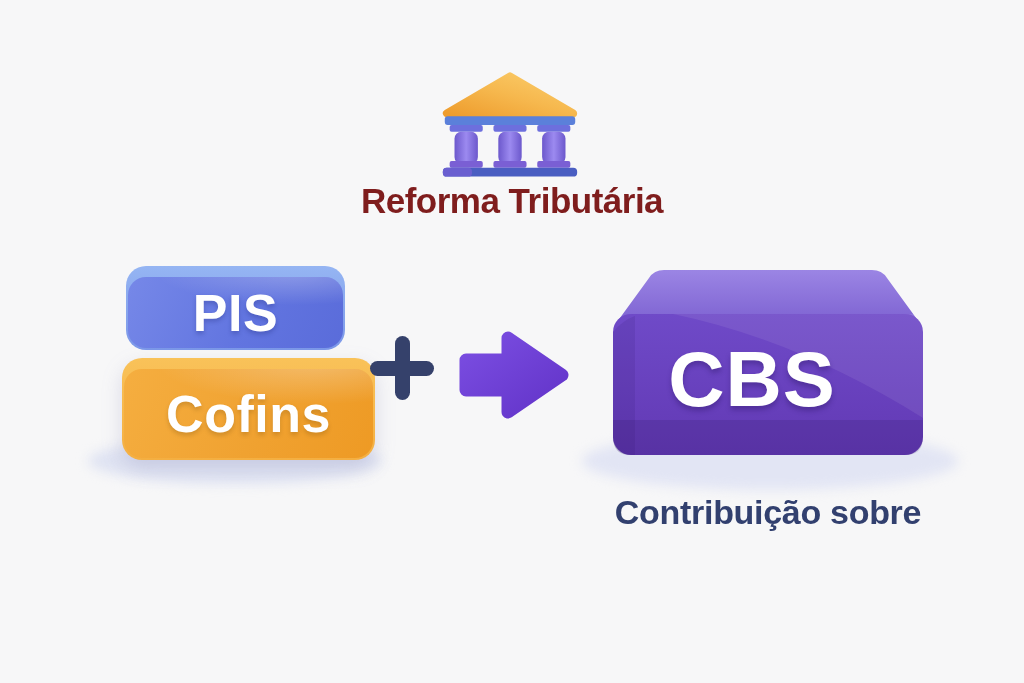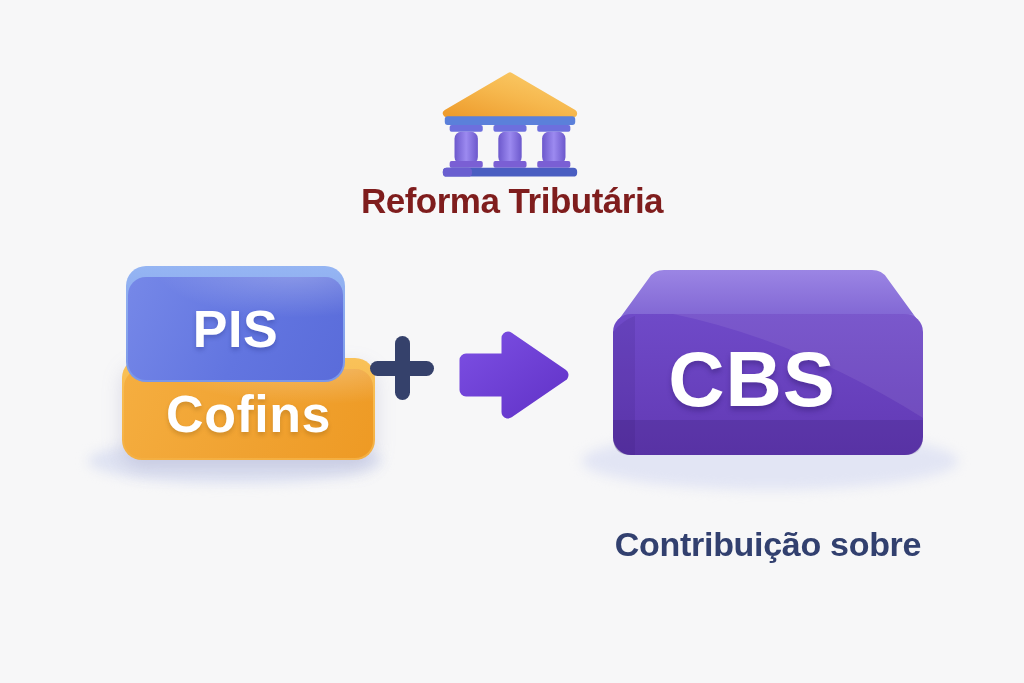--- a/index.html
+++ b/index.html
@@ -22,21 +22,21 @@
   .block .back  { position:absolute; inset:0; border-radius:20px; }
   .block .face  {
     position:absolute; left:2px; right:2px; top:11px; bottom:2px;
     border-radius:18px; display:flex; align-items:center; justify-content:center;
     overflow:hidden;
   }
   .block .face::after{
     content:""; position:absolute; inset:0;
     background:radial-gradient(ellipse 120% 90% at 78% -10%, rgba(255,255,255,.30), rgba(255,255,255,0) 55%);
   }
-  .block-pis  { left:126px; top:266px; width:219px; height:116px; z-index:3; }
+  .block-pis  { left:126px; top:266px; width:219px; height:84px; z-index:3; }
   .block-pis .back { background:linear-gradient(180deg,#95b5f3,#7b97e8); }
   .block-pis .face { background:linear-gradient(115deg,#7688e8 0%, #6275e0 55%, #5a6cda 100%); }
   .block-cofins { left:122px; top:358px; width:221px; height:102px; z-index:2;
                   filter:drop-shadow(0 8px 10px rgba(100,100,160,.20));padding-left:32px; }
   .block-cofins .back { background:linear-gradient(180deg,#f9c259,#f4af42); }
   .block-cofins .face { background:linear-gradient(115deg,#f5ae40 0%, #f0a231 55%, #ee9a24 100%); }
   .block-label {
     position:relative; z-index:2; color:#ffffff; font-weight:700;
     font-size:52px; letter-spacing:0.5px;
     text-shadow:0 3px 4px rgba(90,60,10,.22);
@@ -65,21 +65,21 @@
   .cbs-label {
     position:absolute; left:613px; top:314px; width:278px; height:141px;
     display:flex; align-items:center; justify-content:center; z-index:3;
     color:#ffffff; font-size:78px; font-weight:700; letter-spacing:1px;
     padding-bottom:10px; box-sizing:border-box;
     text-shadow:0 4px 5px rgba(40,20,95,.35);
   }
   .description {
     position:absolute; left:558px; top:490px; width:420px; z-index:2;
     text-align:center; font-size:34px; font-weight:700; line-height:44px;
-    color:#32406f; letter-spacing:-0.3px;margin-top:32px;
+    color:#32406f; letter-spacing:-0.3px;
   }
 </style>
 </head>
 <body>
 
 <div class="canvas">
 
   <svg class="bank" viewBox="0 0 150 112" aria-hidden="true">
     <defs>
       <linearGradient id="roofG" x1="0" y1="1" x2="1" y2="0">

